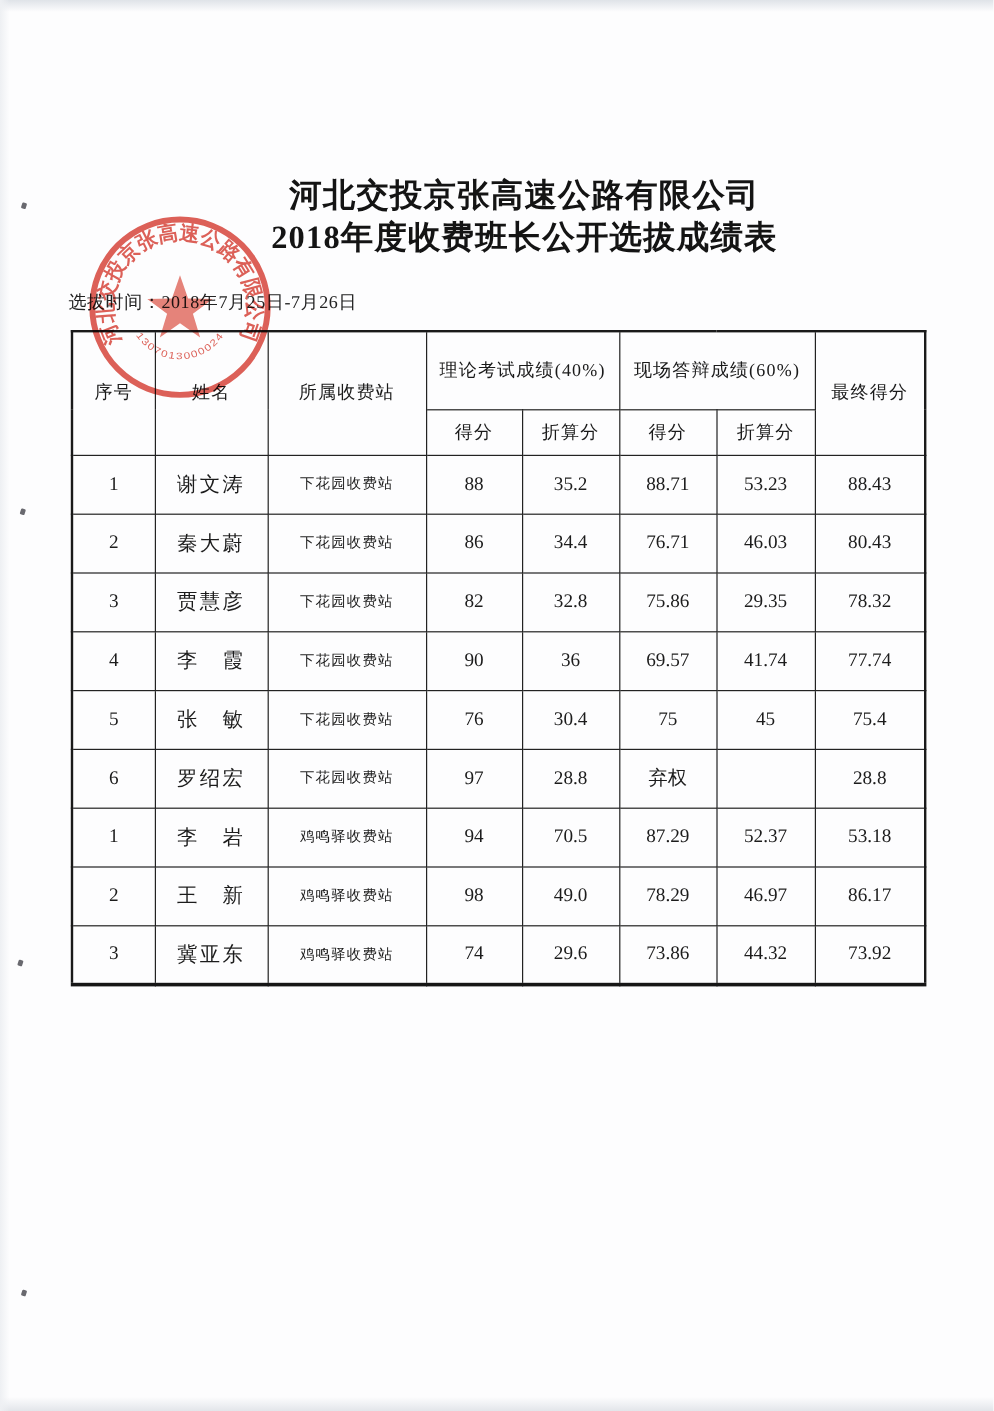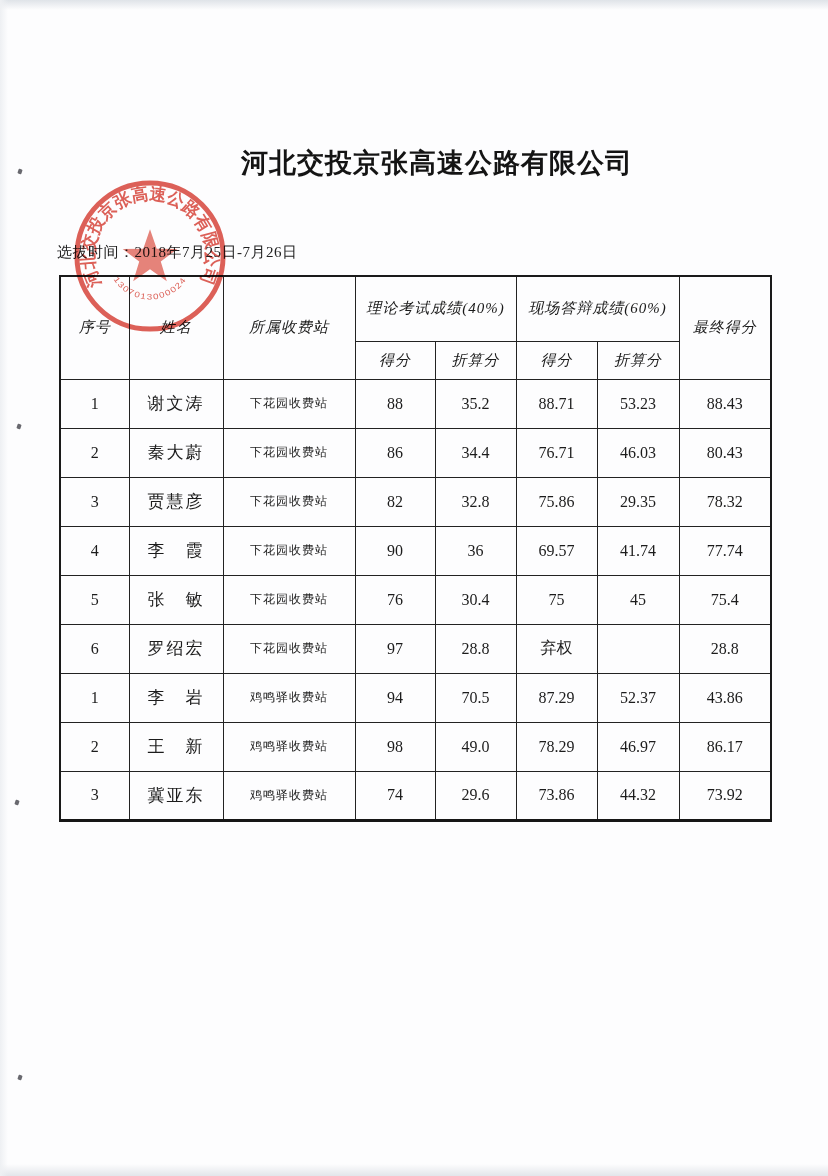--- a/index.html
+++ b/index.html
@@ -31,21 +31,21 @@
     border:2.5px solid #1a1a1a;
   }
   table.score th,table.score td{
     border:1.5px solid #222;text-align:center;vertical-align:middle;
     padding:0;overflow:hidden;white-space:nowrap;
   }
   table.score tbody{border-bottom:3px solid #161616;}
   thead tr.group-row{height:65px;}
   thead tr.sub-row{height:38px;}
   tbody tr{height:49px;}
-  th{font-weight:normal;font-size:15px;letter-spacing:1px;color:#1a1a1a;font-style:italic;}
+  th{font-weight:normal;font-size:15px;letter-spacing:1px;color:#1a1a1a;}
   td.cell-num{font-size:16px;letter-spacing:0;}
   td.cell-name{font-size:17px;letter-spacing:2px;}
   td.cell-station{font-size:12px;letter-spacing:1px;}
 
   .stamp{
     position:absolute;left:71px;top:177px;width:158px;height:158px;
     mix-blend-mode:multiply;opacity:.85;z-index:5;pointer-events:none;
   }
   .stamp .ring-text{font-size:17.5px;font-weight:bold;letter-spacing:0;
     font-family:"Liberation Serif",serif;}
@@ -58,20 +58,21 @@
 <div class="edge-top"></div>
 <div class="edge-bottom"></div>
 <div class="edge-left"></div>
 <div class="speck" style="left:18px;top:169px;"></div>
 <div class="speck" style="left:17px;top:424px;"></div>
 <div class="speck" style="left:15px;top:800px;"></div>
 <div class="speck" style="left:18px;top:1075px;"></div>
 
 <div class="title-block">
   <div class="title-line">河北交投京张高速公路有限公司</div>
+  <div class="title-line">2018年度收费班长公开选拔成绩表</div>
 </div>
 
 <div class="date-line">选拔时间：2018年7月25日-7月26日</div>
 
 <svg class="stamp" viewBox="0 0 160 160" aria-hidden="true">
   <defs>
     <path id="ringArc" d="M 30.6 108.5 A 57 57 0 0 1 80 23 A 57 57 0 0 1 129.4 108.5" fill="none"></path>
     <path id="serialArc" d="M 41.9 102 A 44 44 0 0 0 118.1 102" fill="none"></path>
   </defs>
   <circle cx="80" cy="80" r="74" fill="none" stroke-width="5" stroke="#d8453a"></circle>
@@ -173,21 +174,21 @@
         <td class="cell-num">28.8</td>
       </tr>
       <tr>
         <td class="cell-num">1</td>
         <td class="cell-name">李　岩</td>
         <td class="cell-station">鸡鸣驿收费站</td>
         <td class="cell-num">94</td>
         <td class="cell-num">70.5</td>
         <td class="cell-num">87.29</td>
         <td class="cell-num">52.37</td>
-        <td class="cell-num">43.86</td>
+        <td class="cell-num">53.18</td>
       </tr>
       <tr>
         <td class="cell-num">2</td>
         <td class="cell-name">王　新</td>
         <td class="cell-station">鸡鸣驿收费站</td>
         <td class="cell-num">98</td>
         <td class="cell-num">49.0</td>
         <td class="cell-num">78.29</td>
         <td class="cell-num">46.97</td>
         <td class="cell-num">86.17</td>

